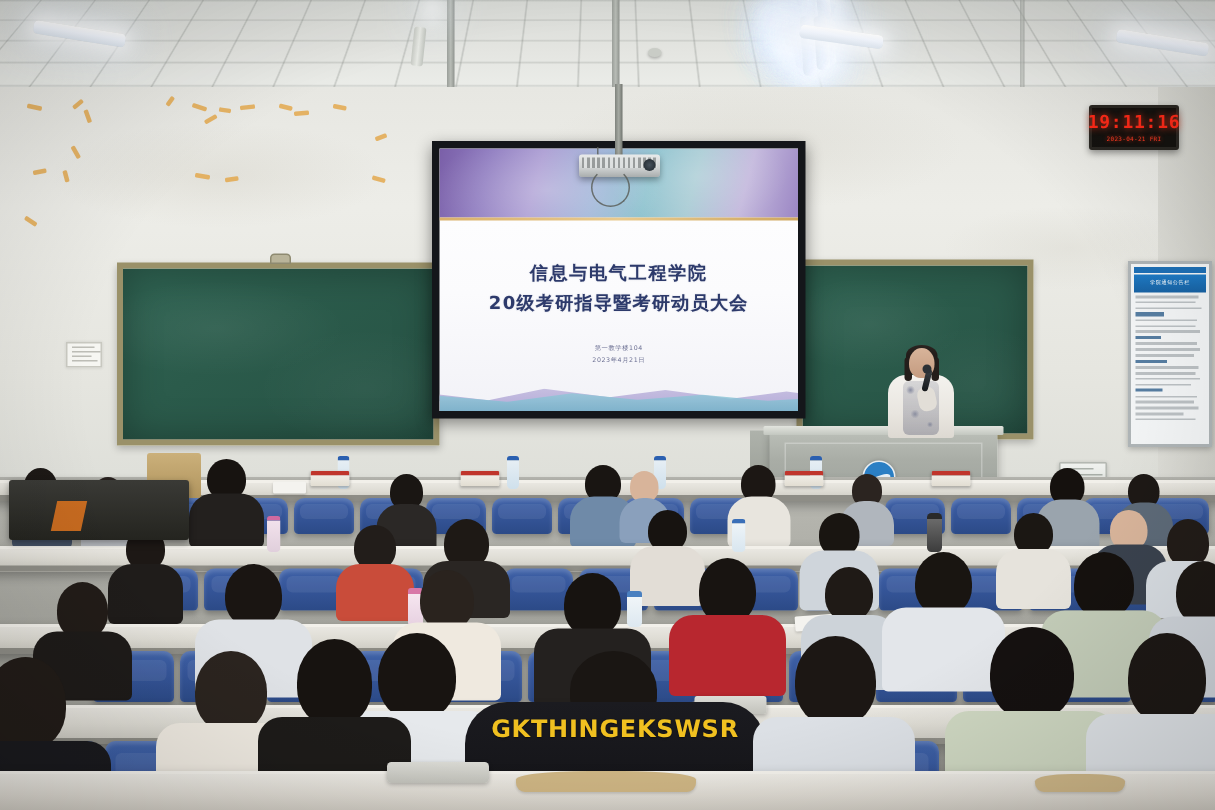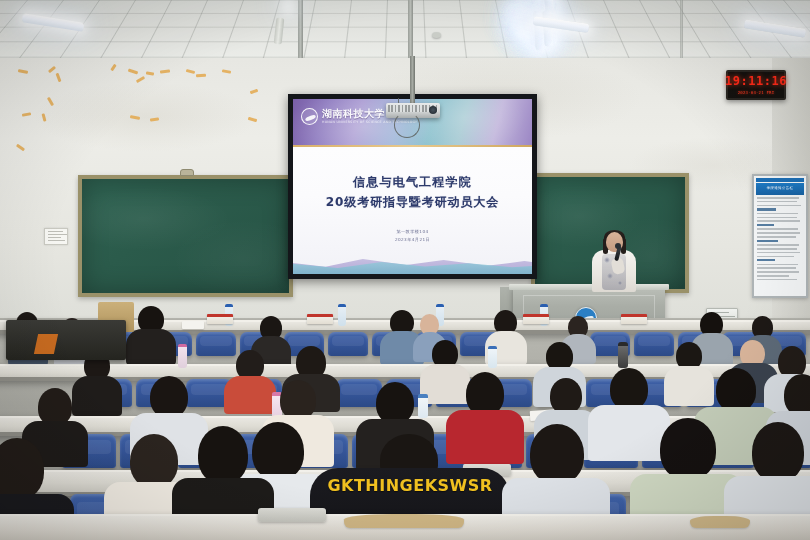--- a/index.html
+++ b/index.html
@@ -541,27 +541,20 @@
   <div class="board-clip" style="left:180px; top:169px;"></div>
 
   <div class="board" style="left:531px; top:173px; width:158px; height:120px;"></div>
 
   <div class="screen-frame">
     <div class="slide">
 
       <div class="slide-banner"></div>
       <div class="slide-banner-rule"></div>
 
-      <div class="logo-wrap">
-        <div class="logo-mark"></div>
-        <div>
-          <div class="logo-cn">湖南科技大学</div>
-          <div class="logo-en">HUNAN UNIVERSITY OF SCIENCE AND TECHNOLOGY</div>
-        </div>
-      </div>
 
       <div class="slide-body">
         <div class="slide-title1">信息与电气工程学院</div>
         <div class="slide-title2">20级考研指导暨考研动员大会</div>
         <div class="slide-sub">
           <div>第一教学楼104</div>
           <div>2023年4月21日</div>
         </div>
       </div>
 

